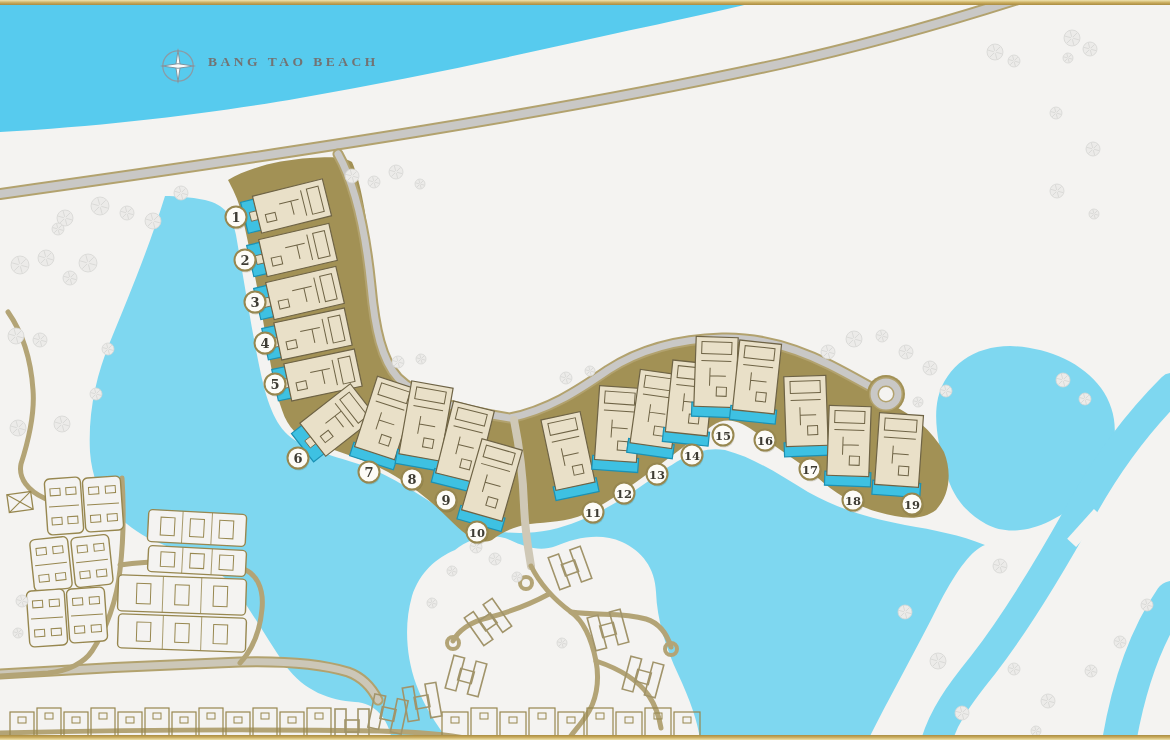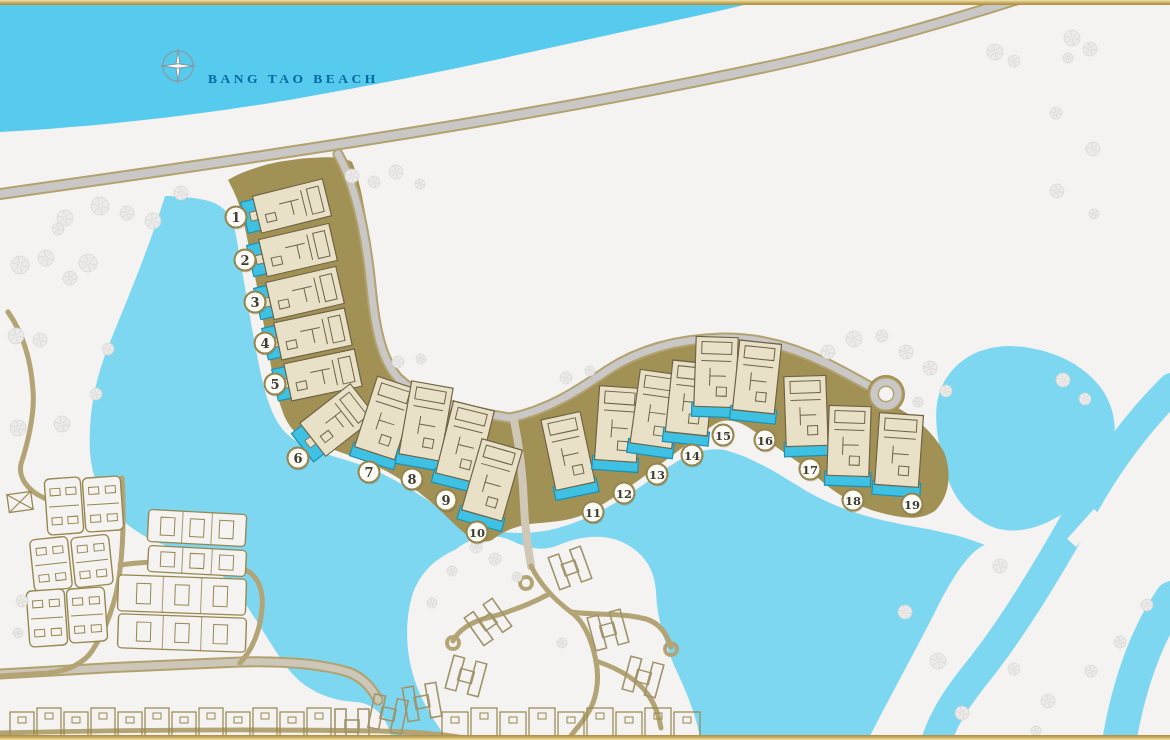--- a/index.html
+++ b/index.html
@@ -1086,17 +1086,17 @@
         <line x1="20" y1="3.5" x2="20" y2="6.5"></line>
         <line x1="20" y1="33.5" x2="20" y2="36.5"></line>
         <line x1="3.5" y1="20" x2="6.5" y2="20"></line>
         <line x1="33.5" y1="20" x2="36.5" y2="20"></line>
       </g>
       <path id="cmp-star-v" d="M20,5 L22.2,20 L20,35 L17.8,20 Z" stroke-width="0.9" fill="#FAFBFB" stroke="#7E909B"></path>
       <path id="cmp-star-h" d="M5,20 L20,17.8 L35,20 L20,22.2 Z" stroke-width="0.9" fill="#FAFBFB" stroke="#7E909B"></path>
     </svg>
   </div>
 
-  <div class="beach-label" style="color: #0369a1; margin-top: 17px;">BANG TAO BEACH</div>
+  <div class="beach-label" style="color: #737373;">BANG TAO BEACH</div>
 
   <div class="gold-bar top"></div>
   <div class="gold-bar bottom"></div>
 </div>
 
 </body></html>

